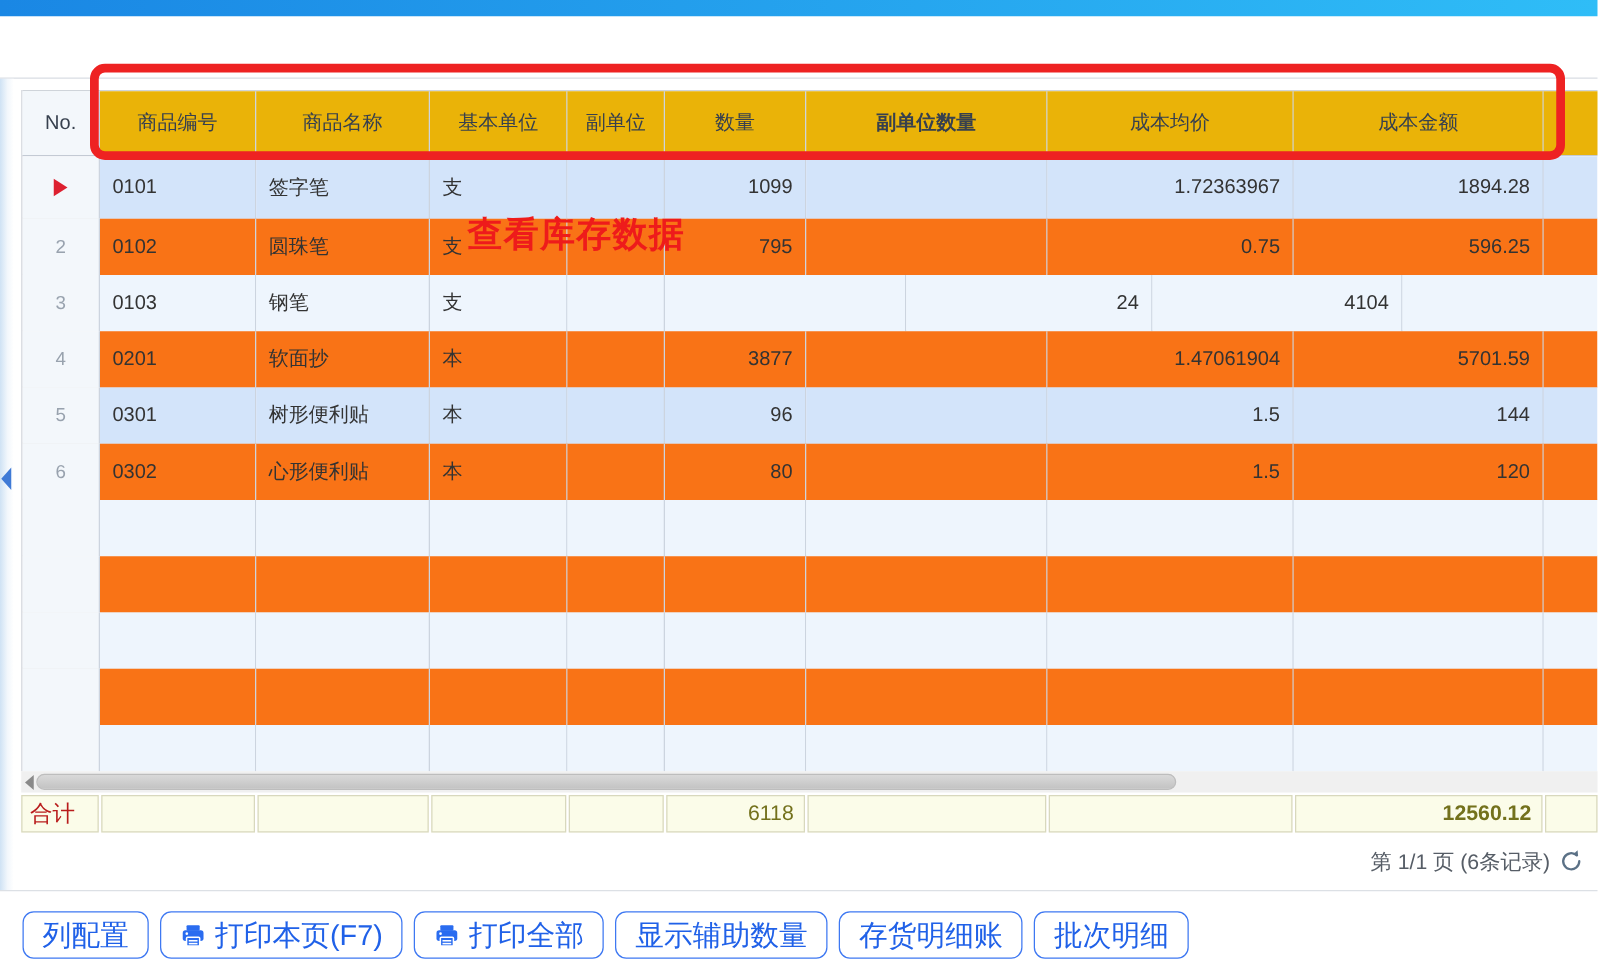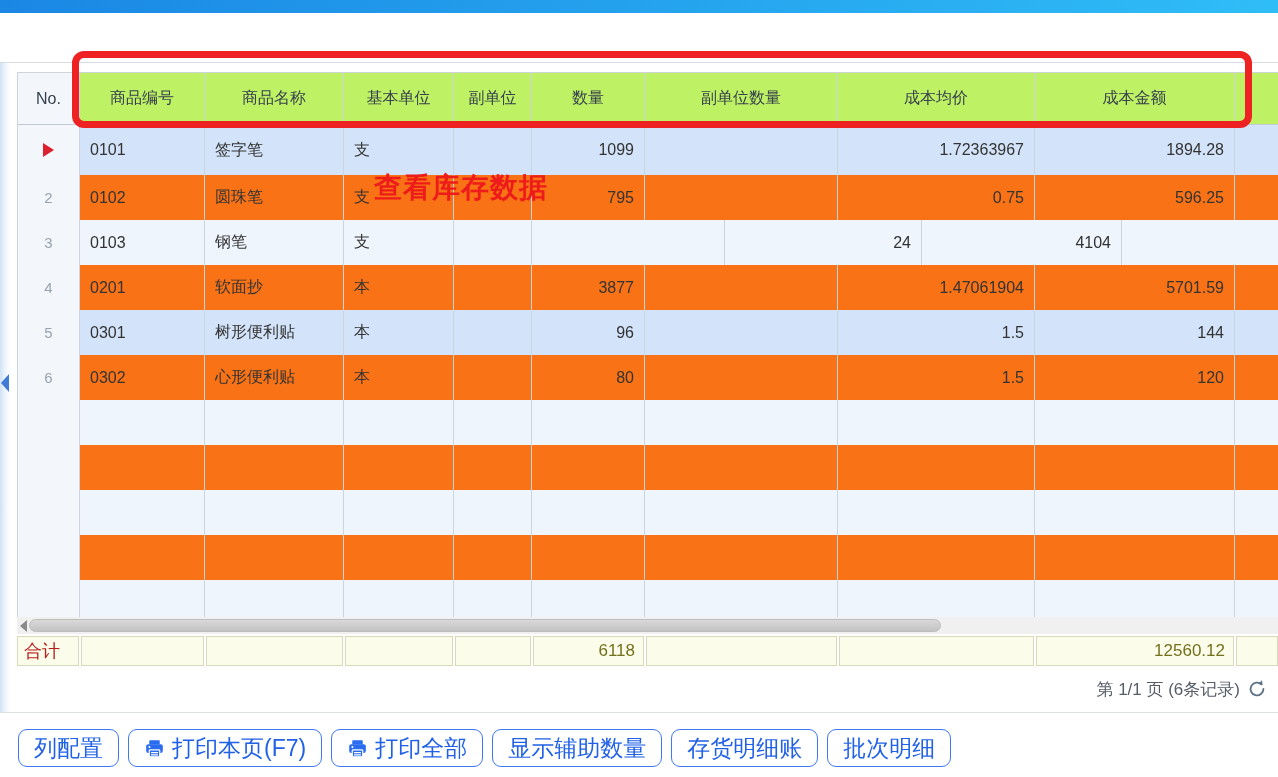--- a/index.html
+++ b/index.html
@@ -22,24 +22,24 @@
     border-right:8px solid #3f7ad6; }
 
   
   #grid { left:17px; top:72px; width:1261px; border-left:1px solid #cfd4da; }
   .trow { display:flex; width:100%; border-bottom:1px solid #d9d9d9; }
   .cell { border-right:1px solid #ccd4df; display:flex; align-items:center;
     padding:0 10px; font-size:16px; color:#333; overflow:hidden; white-space:nowrap; }
   .right { justify-content:flex-end; }
   .c-no{width:62px;} .c-code{width:125px;} .c-name{width:139px;}
   .c-base{width:110px;} .c-sub{width:78px;} .c-qty{width:113px;}
-  .c-subqty{width:193px;} .c-avg{width:197px;} .c-amt{width:200px;}
+  .c-subqty{width:193px;font-weight:bold;} .c-avg{width:197px;} .c-amt{width:200px;}
   .c-extra{flex:1; border-right:none;}
   #thead { height:53px; border-top:1px solid #cfd4da; border-bottom:1px solid #c3cad4; }
-  #thead .cell { background:#bef264; color:#37404e; justify-content:center; font-size:16px; }
+  #thead .cell { background:#eab308; color:#37404e; justify-content:center; font-size:16px; }
   #tbody { height:492px; overflow:hidden; }
   .h50 .cell { height:50px; } .h45 .cell { height:45px; }
   .h50{height:50px;} .h45{height:45px;}
   .r-sel  .cell { background:#d3e4fa; }
   .r-zeb  .cell { background:#eef5fd; }
   .r-wht  .cell { background:#f97316; }
   .trow .c-no { background:#f3f7fb !important; color:#98a2ae; font-size:15px;
     justify-content:center; }
   .marker { width:0; height:0; border-top:7px solid transparent;
     border-bottom:7px solid transparent; border-left:11px solid #dd2030; }
@@ -254,21 +254,21 @@
 
 <div id="totals" class="abs">
   <div class="tcell lab" style="width:62px;">合计</div>
   <div class="tcell" style="width:123px;"></div>
   <div class="tcell" style="width:137px;"></div>
   <div class="tcell" style="width:108px;"></div>
   <div class="tcell" style="width:76px;"></div>
   <div class="tcell right" style="width:111px;">6118</div>
   <div class="tcell" style="width:191px;"></div>
   <div class="tcell" style="width:195px;"></div>
-  <div class="tcell right" style="width:198px;">12560.12</div>
+  <div class="tcell right" style="width:198px;font-weight:bold;">12560.12</div>
   <div class="tcell" style="flex:1; margin-right:0;"></div>
 </div>
 
 <div id="pager" class="abs">
   <span>第 1/1 页 (6条记录)</span>
 </div>
 <svg id="refresh" class="abs" viewBox="0 0 24 24">
   <path d="M19 12a7 7 0 1 1-2.2-5.1" fill="none" stroke="#5b7186" stroke-width="2" stroke-linecap="round"></path>
   <path d="M17.5 2.5 L18 7.5 L13.5 6.2 Z" fill="#5b7186"></path>
 </svg>

